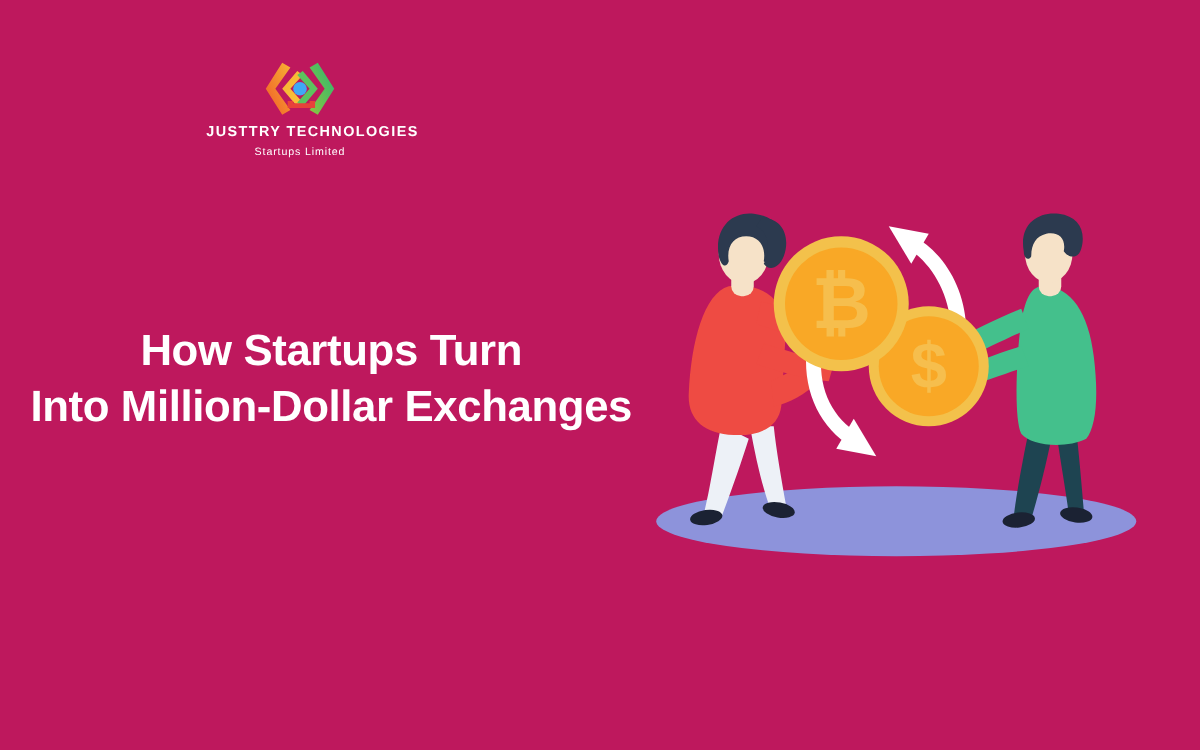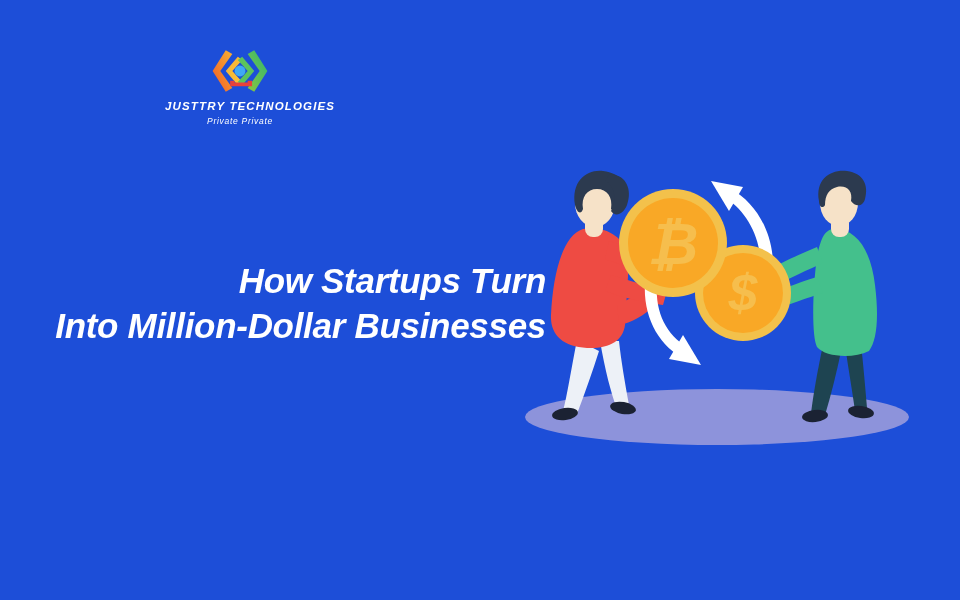--- a/index.html
+++ b/index.html
@@ -8,23 +8,22 @@
     padding: 0;
     background: #ffffff;
   }
   * { box-sizing: border-box; }
 
   .banner {
     position: relative;
     width: 960px;
     height: 600px;
     overflow: hidden;
-    background: #1d4ed8;
+    background: #be185d;
     font-family: "Liberation Sans", sans-serif;
-    font-style: italic;
   }
 
   
   .brand {
     position: absolute;
     left: 165px;
     top: 48px;
     width: 150px;
     text-align: center;
     user-select: none;
@@ -48,24 +47,24 @@
     font-size: 8.5px;
     font-weight: 400;
     letter-spacing: 0.7px;
     margin-top: 3px;
     white-space: nowrap;
   }
 
   
   .headline {
     position: absolute;
-    left: 16px;
+    left: 0;
     top: 258px;
     width: 530px;
-    text-align: right;
+    text-align: center;
   }
   .hl-line {
     display: block;
     font-size: 35px;
     font-weight: 700;
     line-height: 1.29;
     letter-spacing: -0.3px;
     white-space: nowrap;
   }
   .hl-white { color: #ffffff; }
@@ -119,26 +118,26 @@
       <path d="M56 16 L64 22 L46 42 L64 62 L56 68 L34 42 Z" fill="url(#gInnerL)"></path>
 
       <path d="M64 16 L56 22 L74 42 L56 62 L64 68 L86 42 Z" fill="#5CC35E"></path>
 
       <path d="M42 60 L42 70 L82 70 L82 60 L74 60 L74 63 L50 63 L50 60 Z" fill="#E8413A"></path>
 
       <circle cx="60" cy="42" r="10" fill="#3FA9F5"></circle>
     </svg>
 
     <div class="brand-name">JUSTTRY TECHNOLOGIES</div>
-    <div class="brand-sub">Private Private</div>
+    <div class="brand-sub">Startups Limited</div>
   </div>
 
   <div class="headline">
     <span class="hl-line hl-white">How Startups Turn</span>
-    <span class="hl-line hl-white">Into Million-Dollar Businesses</span>
+    <span class="hl-line hl-white">Into Million-Dollar Exchanges</span>
   </div>
 
   <div class="illustration">
     <svg viewBox="0 0 430 290" aria-hidden="true">
 
       <ellipse cx="212" cy="252" rx="192" ry="28" fill="#8D93DB"></ellipse>
 
       <g>
 
         <path d="M72 175 C66 205 62 232 58 246 L72 249 C80 228 88 205 94 186 Z" fill="#EDF1F7"></path>

